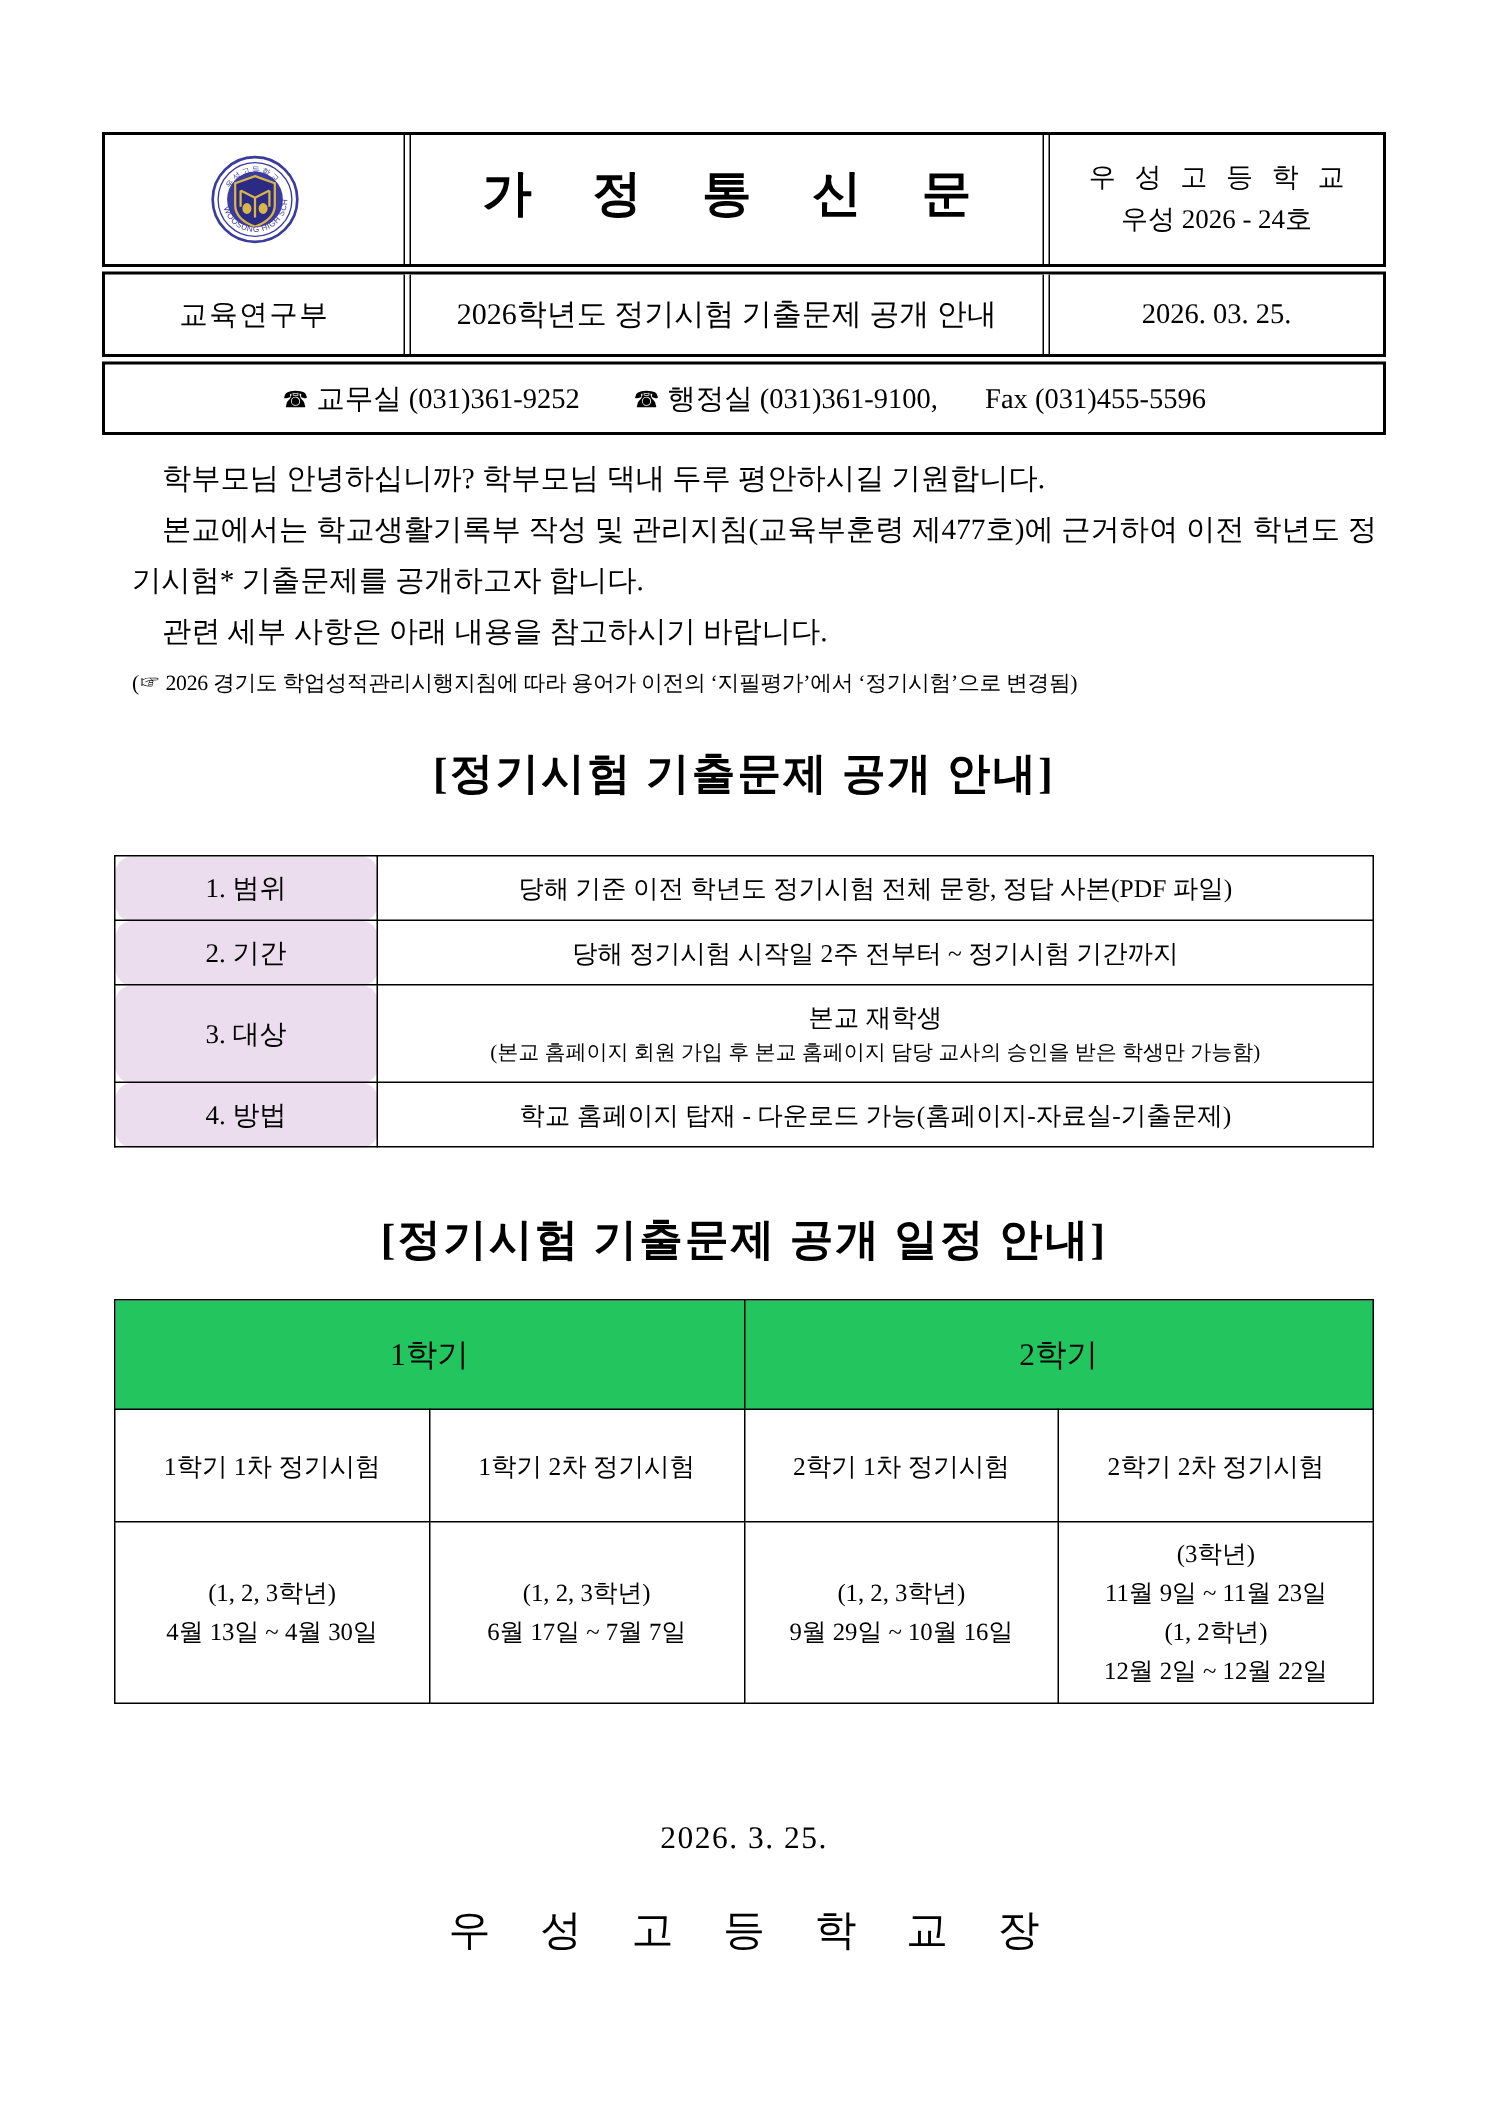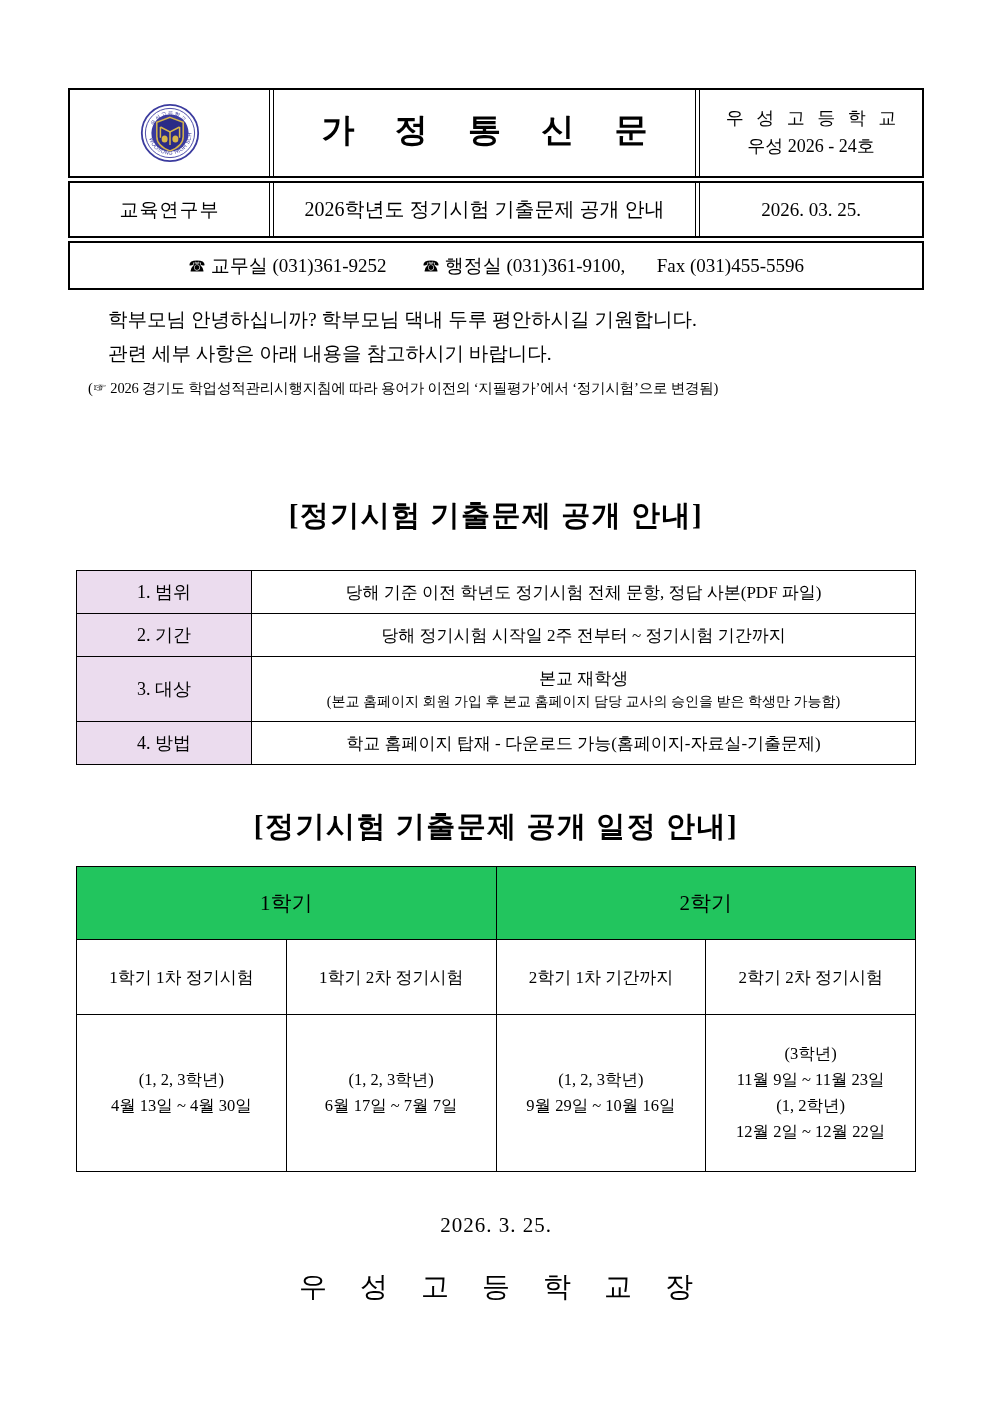--- a/index.html
+++ b/index.html
@@ -160,20 +160,21 @@
     border: 1px solid #000;
     padding: 0;
     vertical-align: middle;
   }
   .info-table .lbl {
     width: 174px;
     background: #EBDCEE;
     text-align: center;
     font-size: 18px;
     height: 42px;
+    border-radius: 11px;
   }
   .info-table .val {
     text-align: center;
     font-size: 17px;
     padding: 5px 4px;
   }
   .info-table .val .sub {
     display: block;
     font-size: 14px;
     margin-top: 3px;
@@ -201,21 +202,21 @@
     font-size: 21px;
   }
   .sched-table .exam-head {
     height: 74px;
     font-size: 17px;
   }
   .sched-table .dates {
     height: 120px;
     font-size: 16.5px;
     line-height: 26px;
-    padding: 18px 2px;
+    padding: 0 2px;
   }
   .sched-table .dates div { white-space: nowrap; }
 
   
   .footer-date {
     position: absolute;
     left: 0;
     top: 1213px;
     width: 992px;
     text-align: center;
@@ -304,20 +305,21 @@
           <span>Fax</span>
           <span>(031)455-5596</span>
         </span>
       </div>
     </div>
 
   </div>
 
   <div class="body-text">
     <p class="p-indent">학부모님 안녕하십니까? 학부모님 댁내 두루 평안하시길 기원합니다.</p>
+    <p class="p-indent p-just">본교에서는 학교생활기록부 작성 및 관리지침(교육부훈령 제477호)에 근거하여 이전 학년도 정기시험* 기출문제를 공개하고자 합니다.</p>
     <p class="p-indent">관련 세부 사항은 아래 내용을 참고하시기 바랍니다.</p>
     <p class="footnote">(☞ 2026 경기도 학업성적관리시행지침에 따라 용어가 이전의 ‘지필평가’에서 ‘정기시험’으로 변경됨)</p>
   </div>
 
   <div class="section-heading" id="heading-1">[정기시험 기출문제 공개 안내]</div>
 
   <table class="info-table">
     <tbody>
       <tr>
         <td class="lbl">1. 범위</td>
@@ -351,21 +353,21 @@
 
   <table class="sched-table">
     <tbody>
       <tr>
         <td class="sem-head" colspan="2">1학기</td>
         <td class="sem-head" colspan="2">2학기</td>
       </tr>
       <tr>
         <td class="exam-head">1학기 1차 정기시험</td>
         <td class="exam-head">1학기 2차 정기시험</td>
-        <td class="exam-head">2학기 1차 기간까지</td>
+        <td class="exam-head">2학기 1차 정기시험</td>
         <td class="exam-head">2학기 2차 정기시험</td>
       </tr>
       <tr>
         <td class="dates">
           <div>(1, 2, 3학년)</div>
           <div>4월 13일 ~ 4월 30일</div>
         </td>
         <td class="dates">
           <div>(1, 2, 3학년)</div>
           <div>6월 17일 ~ 7월 7일</div>

